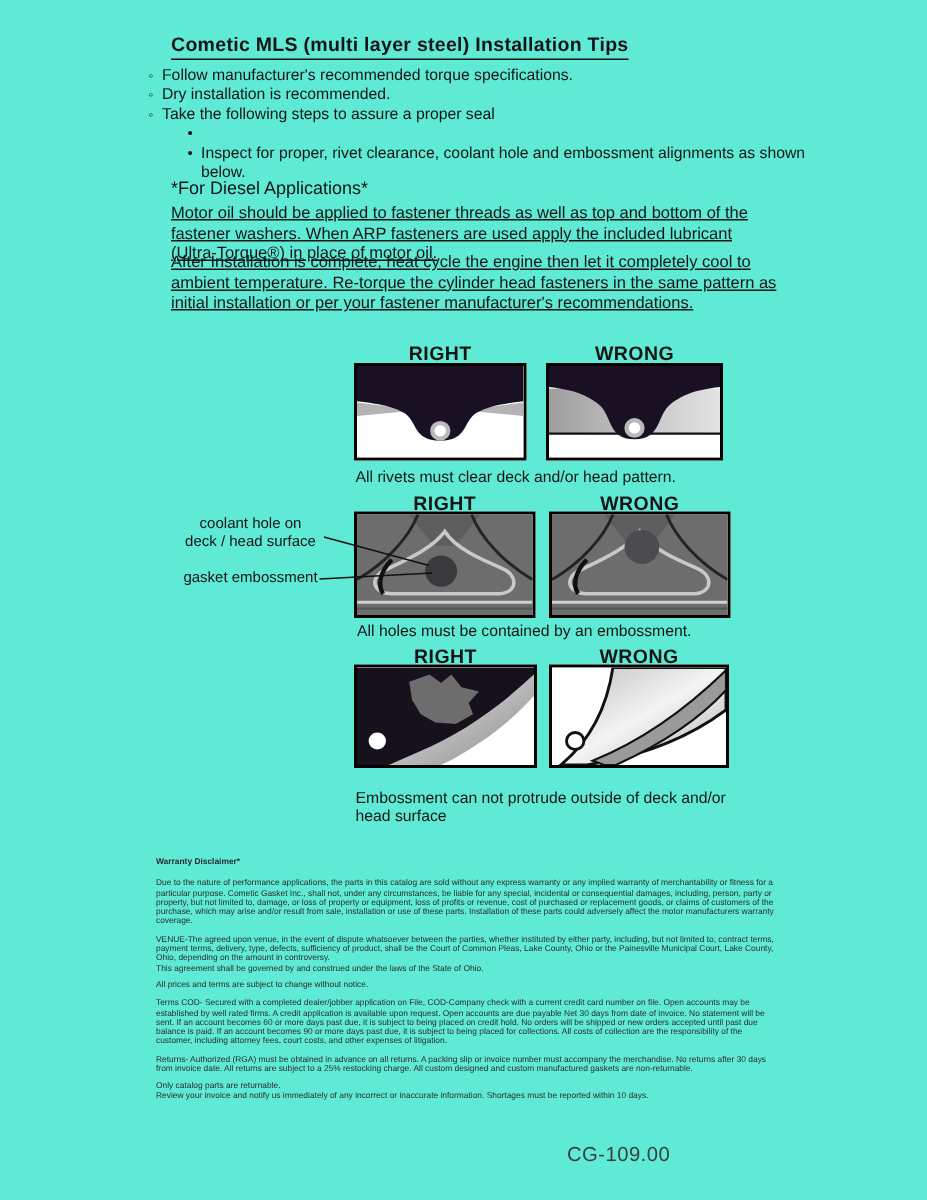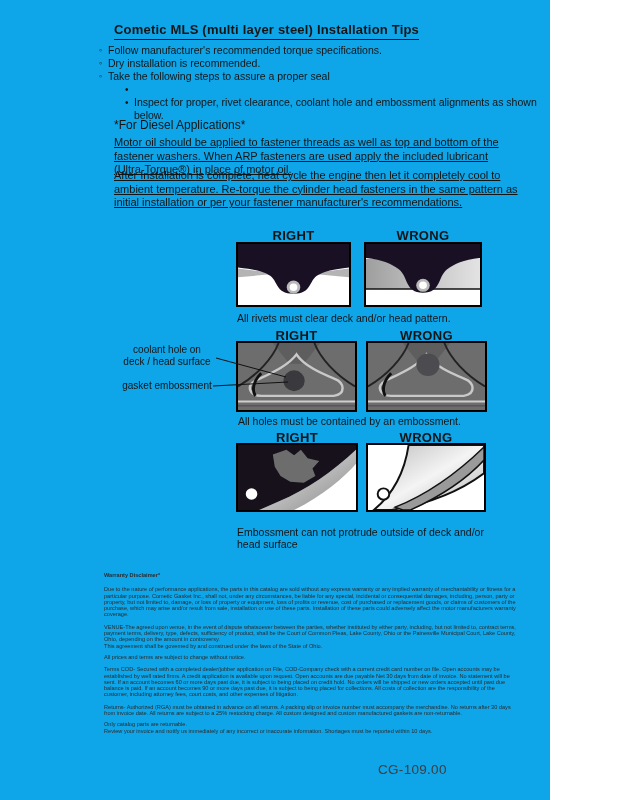--- a/index.html
+++ b/index.html
@@ -1,16 +1,16 @@
 <!DOCTYPE html>
 <html><head>
 <meta charset="utf-8">
 <style>
   html,body{margin:0;padding:0;background:#fff;}
-  .page{position:relative;width:550px;height:800px;background:#0ea5e9;overflow:hidden;
+  .page{position:relative;width:618px;height:800px;background:#5eead4;overflow:hidden;
         font-family:"Liberation Sans", sans-serif;color:#151515;}
   .abs{position:absolute;}
 
   
   .title{left:114px;top:22px;font-size:13px;font-weight:bold;letter-spacing:.2px;
          border-bottom:1.5px solid #111;padding-bottom:2px;white-space:nowrap;}
 
   
   .bullets{left:99px;top:44px;font-size:10.5px;line-height:13px;width:470px;}
   .b-row{display:flex;}

